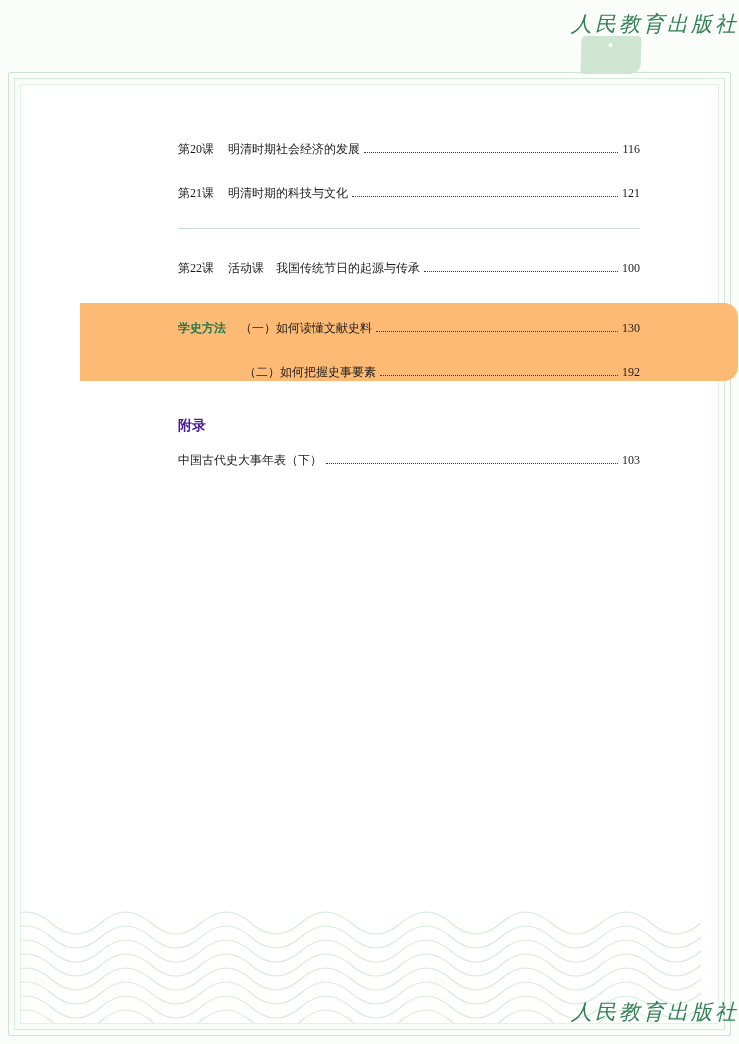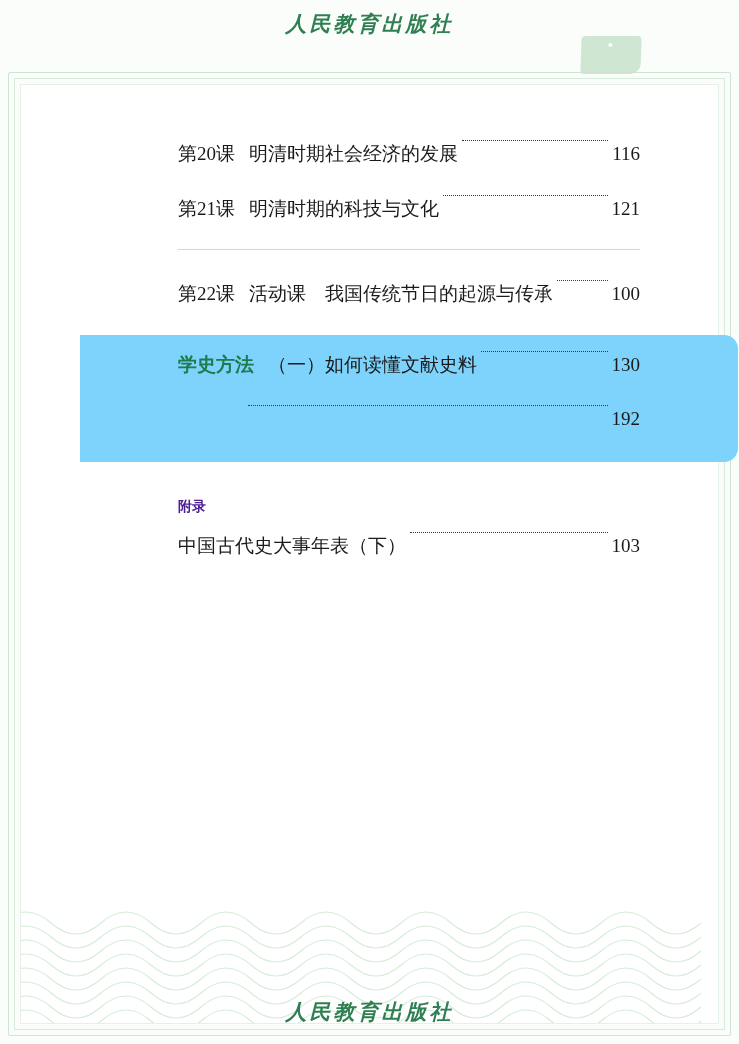--- a/index.html
+++ b/index.html
@@ -73,24 +73,24 @@
     width: 4px;
     height: 4px;
     border-radius: 50%;
     background: #ffffff;
   }
 
   
   .logo {
     position: absolute;
     width: 100%;
-    text-align: center;
+    text-align: right;
     color: #2f7f52;
     font-family: "Liberation Serif", "DejaVu Serif", serif;
-    font-weight: bold;
+    font-weight: normal;
     font-style: italic;
     letter-spacing: 3px;
   }
   .logo-top {
     top: 10px;
     font-size: 21px;
   }
   .logo-bottom {
     bottom: 18px;
     font-size: 21px;
@@ -110,22 +110,22 @@
 
   
   .toc {
     position: absolute;
     left: 178px;
     top: 140px;
     width: 462px;
   }
   .entry {
     display: flex;
-    align-items: flex-start;
-    font-size: 19px;
+    align-items: flex-end;
+    font-size: 12px;
     color: #1a1a1a;
     margin-bottom: 26px;
     line-height: 1.5;
   }
   .entry .lesson {
     white-space: nowrap;
     margin-right: 14px;
   }
   .entry .title {
     white-space: nowrap;
@@ -142,23 +142,23 @@
   }
 
   .divider {
     border-top: 1px solid #c9dfcd;
     margin: 14px 0 30px 0;
   }
 
   
   .method-block {
     position: relative;
-    background: #7dd3fc;
+    background: #fdba74;
     margin: 16px -98px 0 -98px;
-    padding: 16px 98px 28px 98px;
+    padding: 16px 98px 0 98px;
     border-radius: 0 14px 14px 0;
   }
   .method-block .entry:last-child { margin-bottom: 0; }
   .method-label {
     color: #1f7a4d;
     font-weight: bold;
     margin-right: 14px;
     white-space: nowrap;
   }
   .method-indent {
@@ -231,20 +231,21 @@
 
     <div class="method-block">
       <div class="entry">
         <span class="method-label">学史方法</span>
         <span class="title">（一）如何读懂文献史料</span>
         <span class="dots"></span>
         <span class="page-num">130</span>
       </div>
       <div class="entry">
         <span class="method-indent"></span>
+        <span class="title">（二）如何把握史事要素</span>
         <span class="dots"></span>
         <span class="page-num">192</span>
       </div>
     </div>
 
     <div class="appendix-label">附录</div>
 
     <div class="entry">
       <span class="title">中国古代史大事年表（下）</span>
       <span class="dots"></span>

